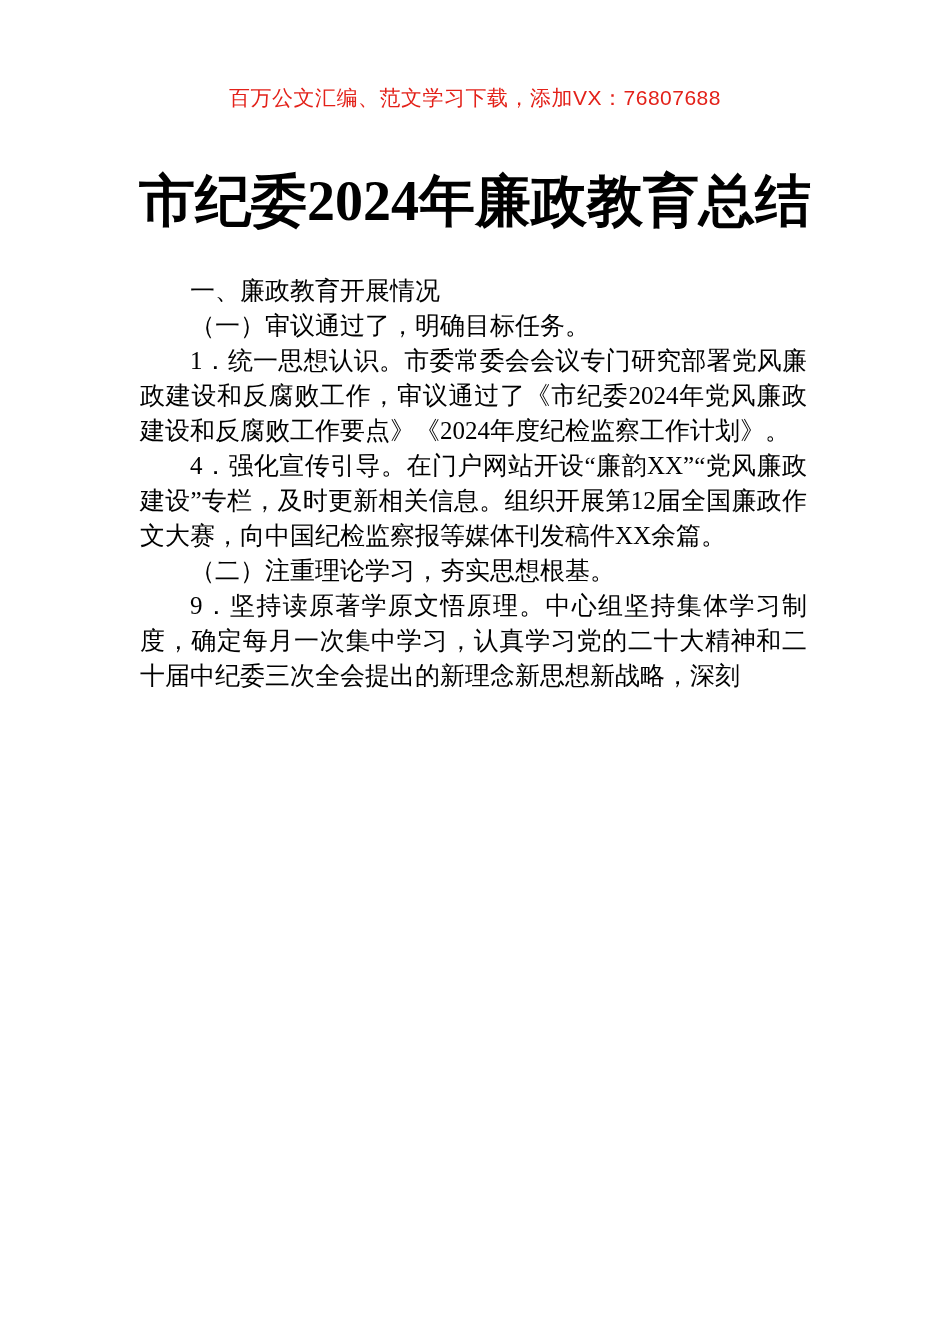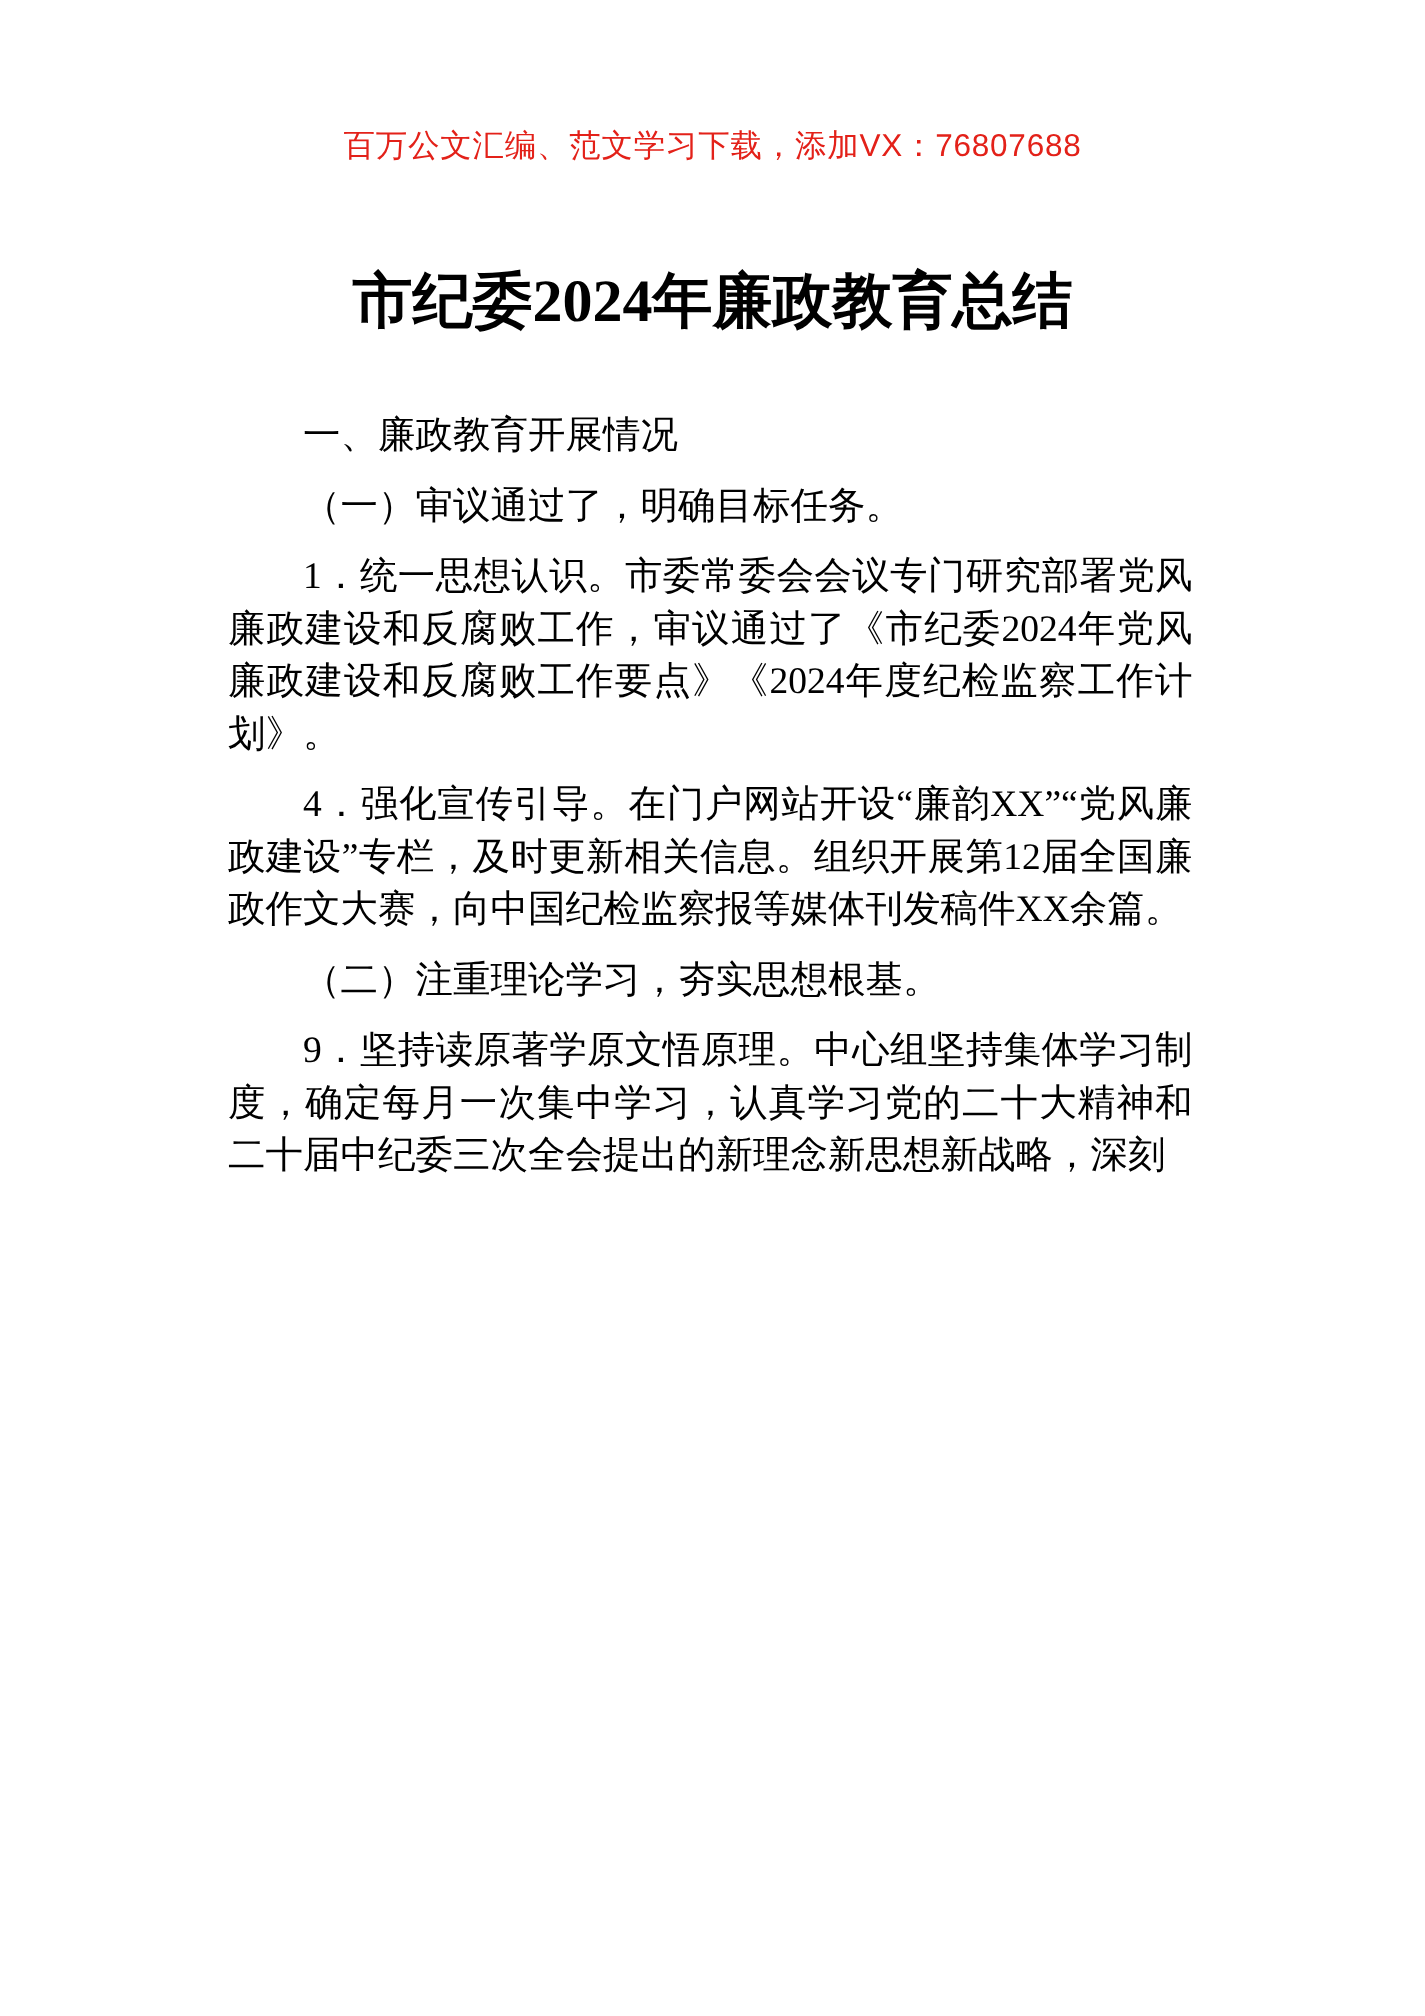--- a/index.html
+++ b/index.html
@@ -20,34 +20,34 @@
     text-align: center;
     font-family: "Liberation Sans", "DejaVu Sans", sans-serif;
     font-size: 21px;
     line-height: 26px;
     letter-spacing: 0.5px;
   }
   .title {
     margin: 66px 0 0 0;
     text-align: center;
     font-family: "Liberation Serif", "DejaVu Serif", serif;
-    font-size: 40px;
+    font-size: 56px;
     line-height: 48px;
     font-weight: bold;
   }
   .docbody {
     margin: 48px 143px 0 140px;
     font-family: "Liberation Serif", "DejaVu Serif", serif;
     font-size: 25px;
     line-height: 35px;
     text-align: justify;
     text-justify: inter-ideograph;
   }
   .para {
-    margin: 12px;
+    margin: 0;
     padding: 0;
     text-indent: 2em;
   }
 </style>
 </head>
 <body>
 
 <div class="page" style="background: rgb(255, 255, 255);">
   <div class="notice" style="color: rgb(227, 33, 25);">百万公文汇编、范文学习下载，添加VX：76807688</div>
   <h1 class="title">市纪委2024年廉政教育总结</h1>

